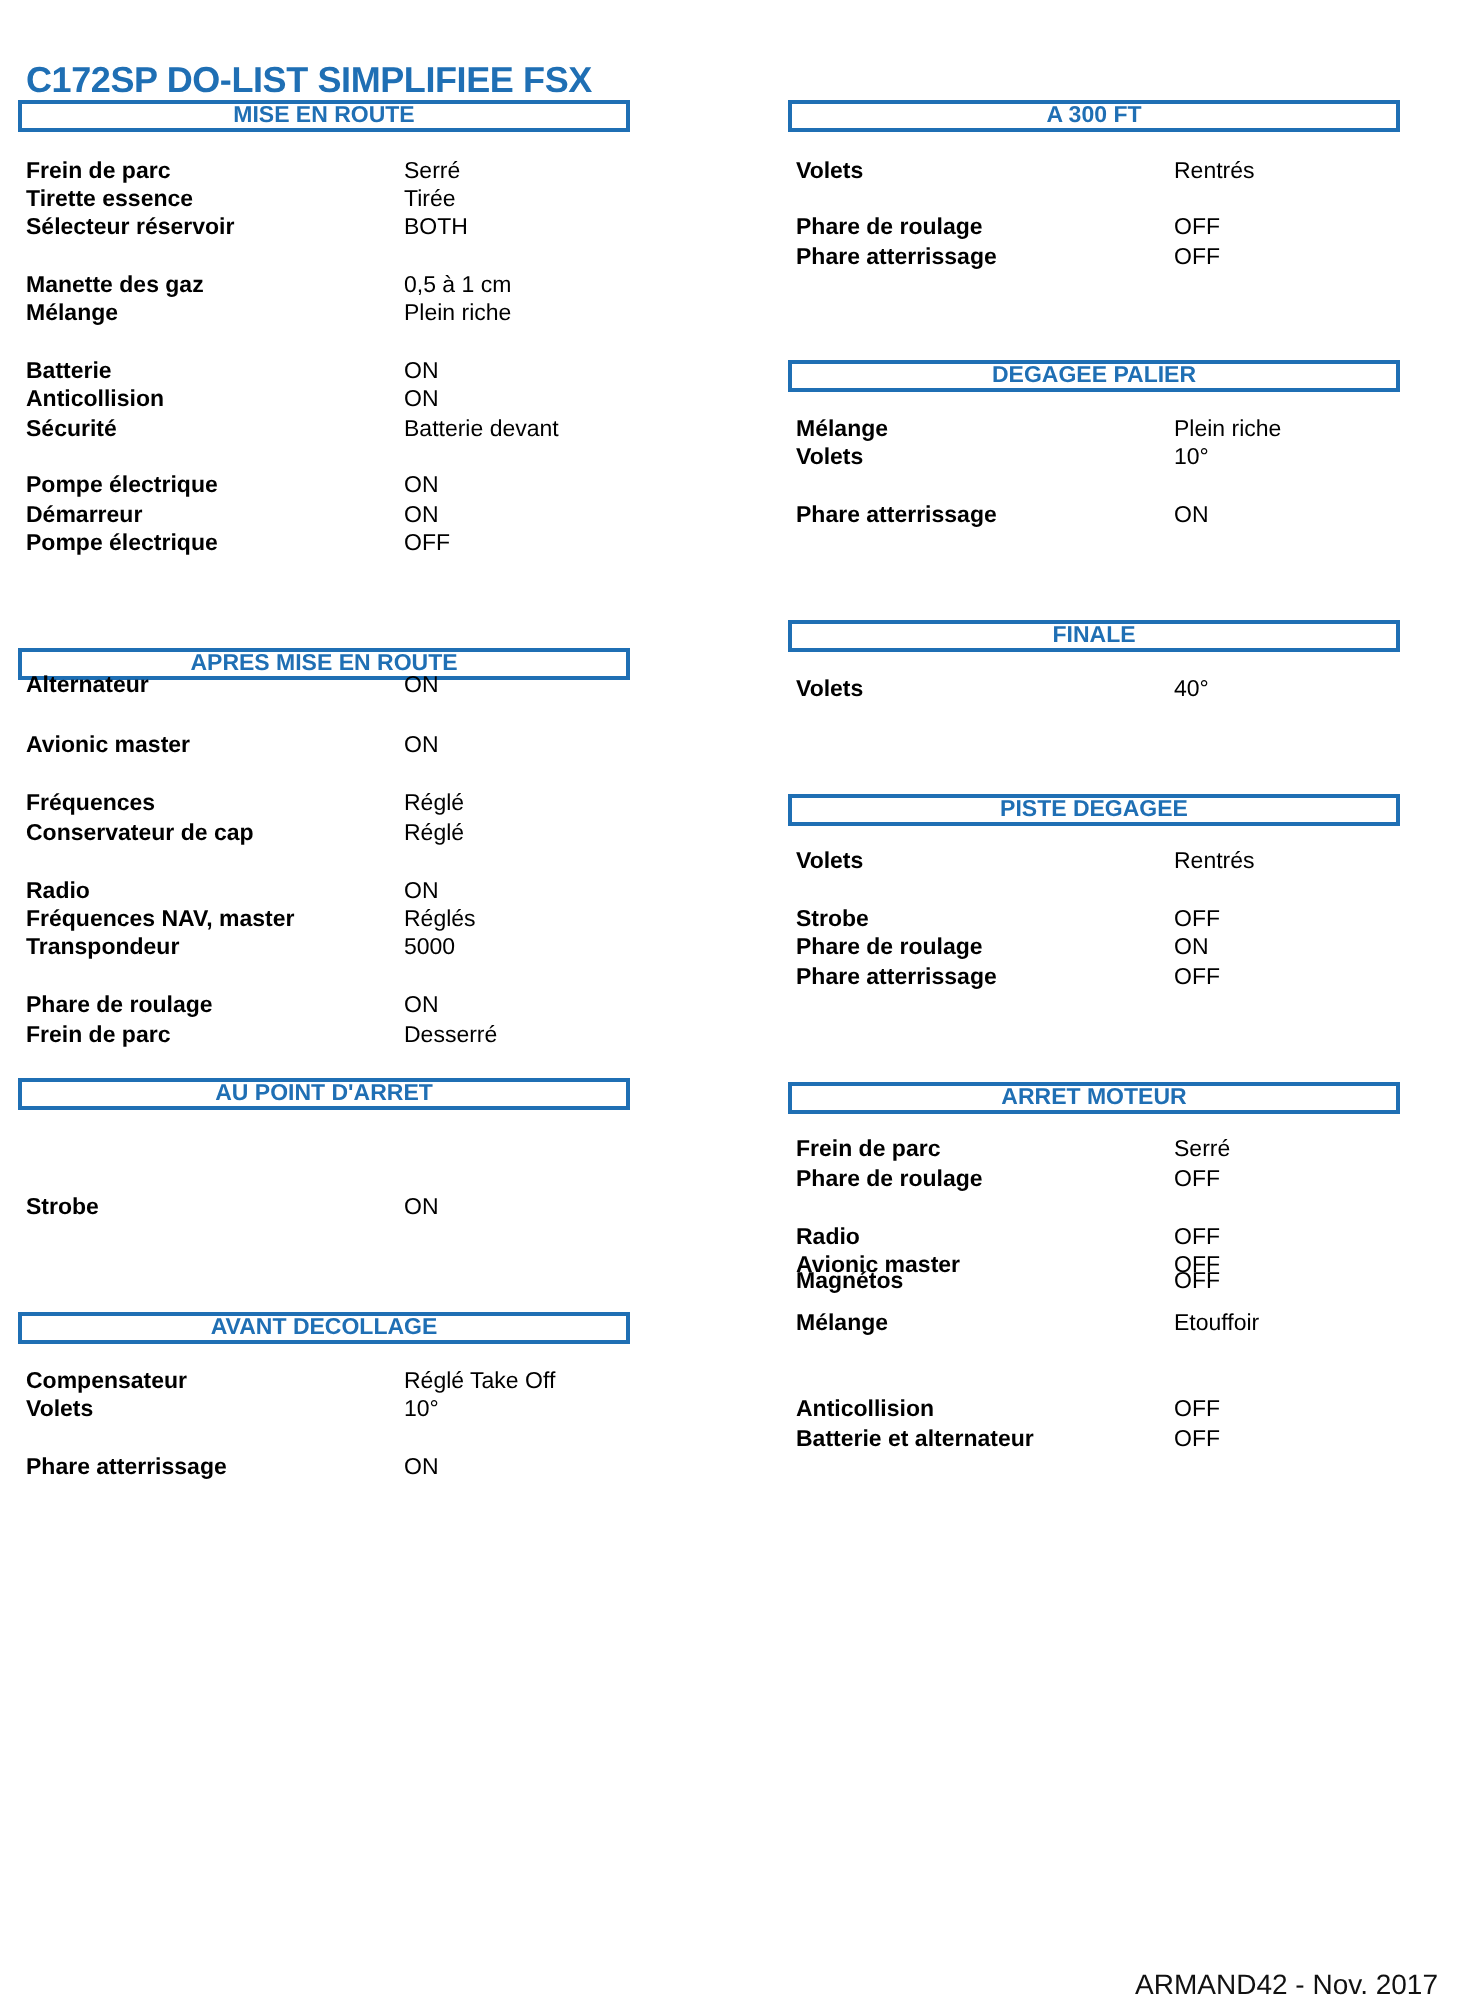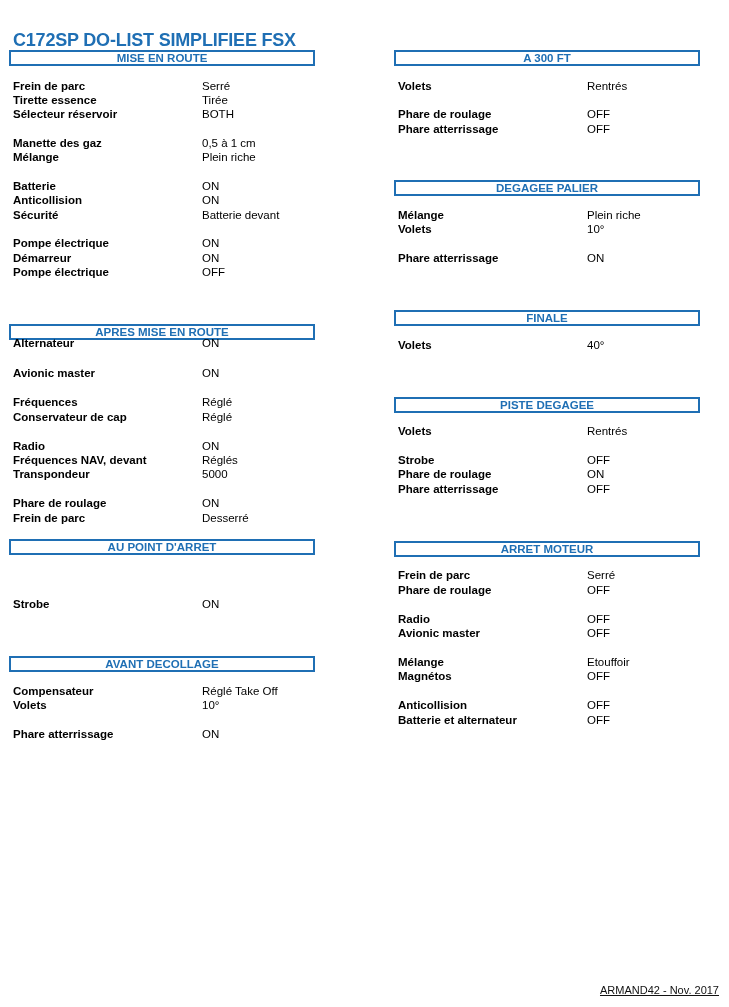--- a/index.html
+++ b/index.html
@@ -10,21 +10,21 @@
   .col { position: absolute; top: 0; width: 320px; }
   .col.left { left: 9px; }
   .col.right { left: 394px; }
   .section { position: absolute; left: 0; width: 256px; }
   .sec-head { box-sizing: border-box; width: 306px; height: 16px; border: 2px solid #1f6fb4;
               text-align: center; font-size: 11.5px; font-weight: bold; color: #1f6fb4;
               line-height: 12px; }
   .row { position: absolute; left: 4px; font-size: 11.5px; height: 14px; line-height: 14px; width: 310px; }
   .row .lbl { position: absolute; left: 0; font-weight: bold; white-space: nowrap; }
   .row .val { position: absolute; left: 189px; white-space: nowrap; }
-  .footer { position: absolute; right: 10px; top: 984px; font-size: 11px; color: #111; text-decoration: underline; }
+  .footer { position: absolute; right: 10px; top: 984px; font-size: 14px; color: #111; }
 </style>
 </head>
 <body>
 
 <div class="title">C172SP DO-LIST SIMPLIFIEE FSX</div>
 
 <div class="col left">
 
   <div class="section" style="top:50px">
     <div class="sec-head">MISE EN ROUTE</div>
@@ -91,21 +91,21 @@
     </div>
   <div class="row" style="top:410px">
       <span class="lbl">Conservateur de cap</span>
       <span class="val">Réglé</span>
     </div>
   <div class="row" style="top:439px">
       <span class="lbl">Radio</span>
       <span class="val">ON</span>
     </div>
   <div class="row" style="top:453px">
-      <span class="lbl">Fréquences NAV, devant</span>
+      <span class="lbl">Fréquences NAV, master</span>
       <span class="val">Réglés</span>
     </div>
   <div class="row" style="top:467px">
       <span class="lbl">Transpondeur</span>
       <span class="val">5000</span>
     </div>
   <div class="row" style="top:496px">
       <span class="lbl">Phare de roulage</span>
       <span class="val">ON</span>
     </div>
@@ -217,21 +217,21 @@
       <span class="val">OFF</span>
     </div>
   <div class="row" style="top:626px">
       <span class="lbl">Avionic master</span>
       <span class="val">OFF</span>
     </div>
   <div class="row" style="top:655px">
       <span class="lbl">Mélange</span>
       <span class="val">Etouffoir</span>
     </div>
-  <div class="row" style="top:669px">
+  <div class="row" style="top:634px">
       <span class="lbl">Magnétos</span>
       <span class="val">OFF</span>
     </div>
   <div class="row" style="top:698px">
       <span class="lbl">Anticollision</span>
       <span class="val">OFF</span>
     </div>
   <div class="row" style="top:713px">
       <span class="lbl">Batterie et alternateur</span>
       <span class="val">OFF</span>

